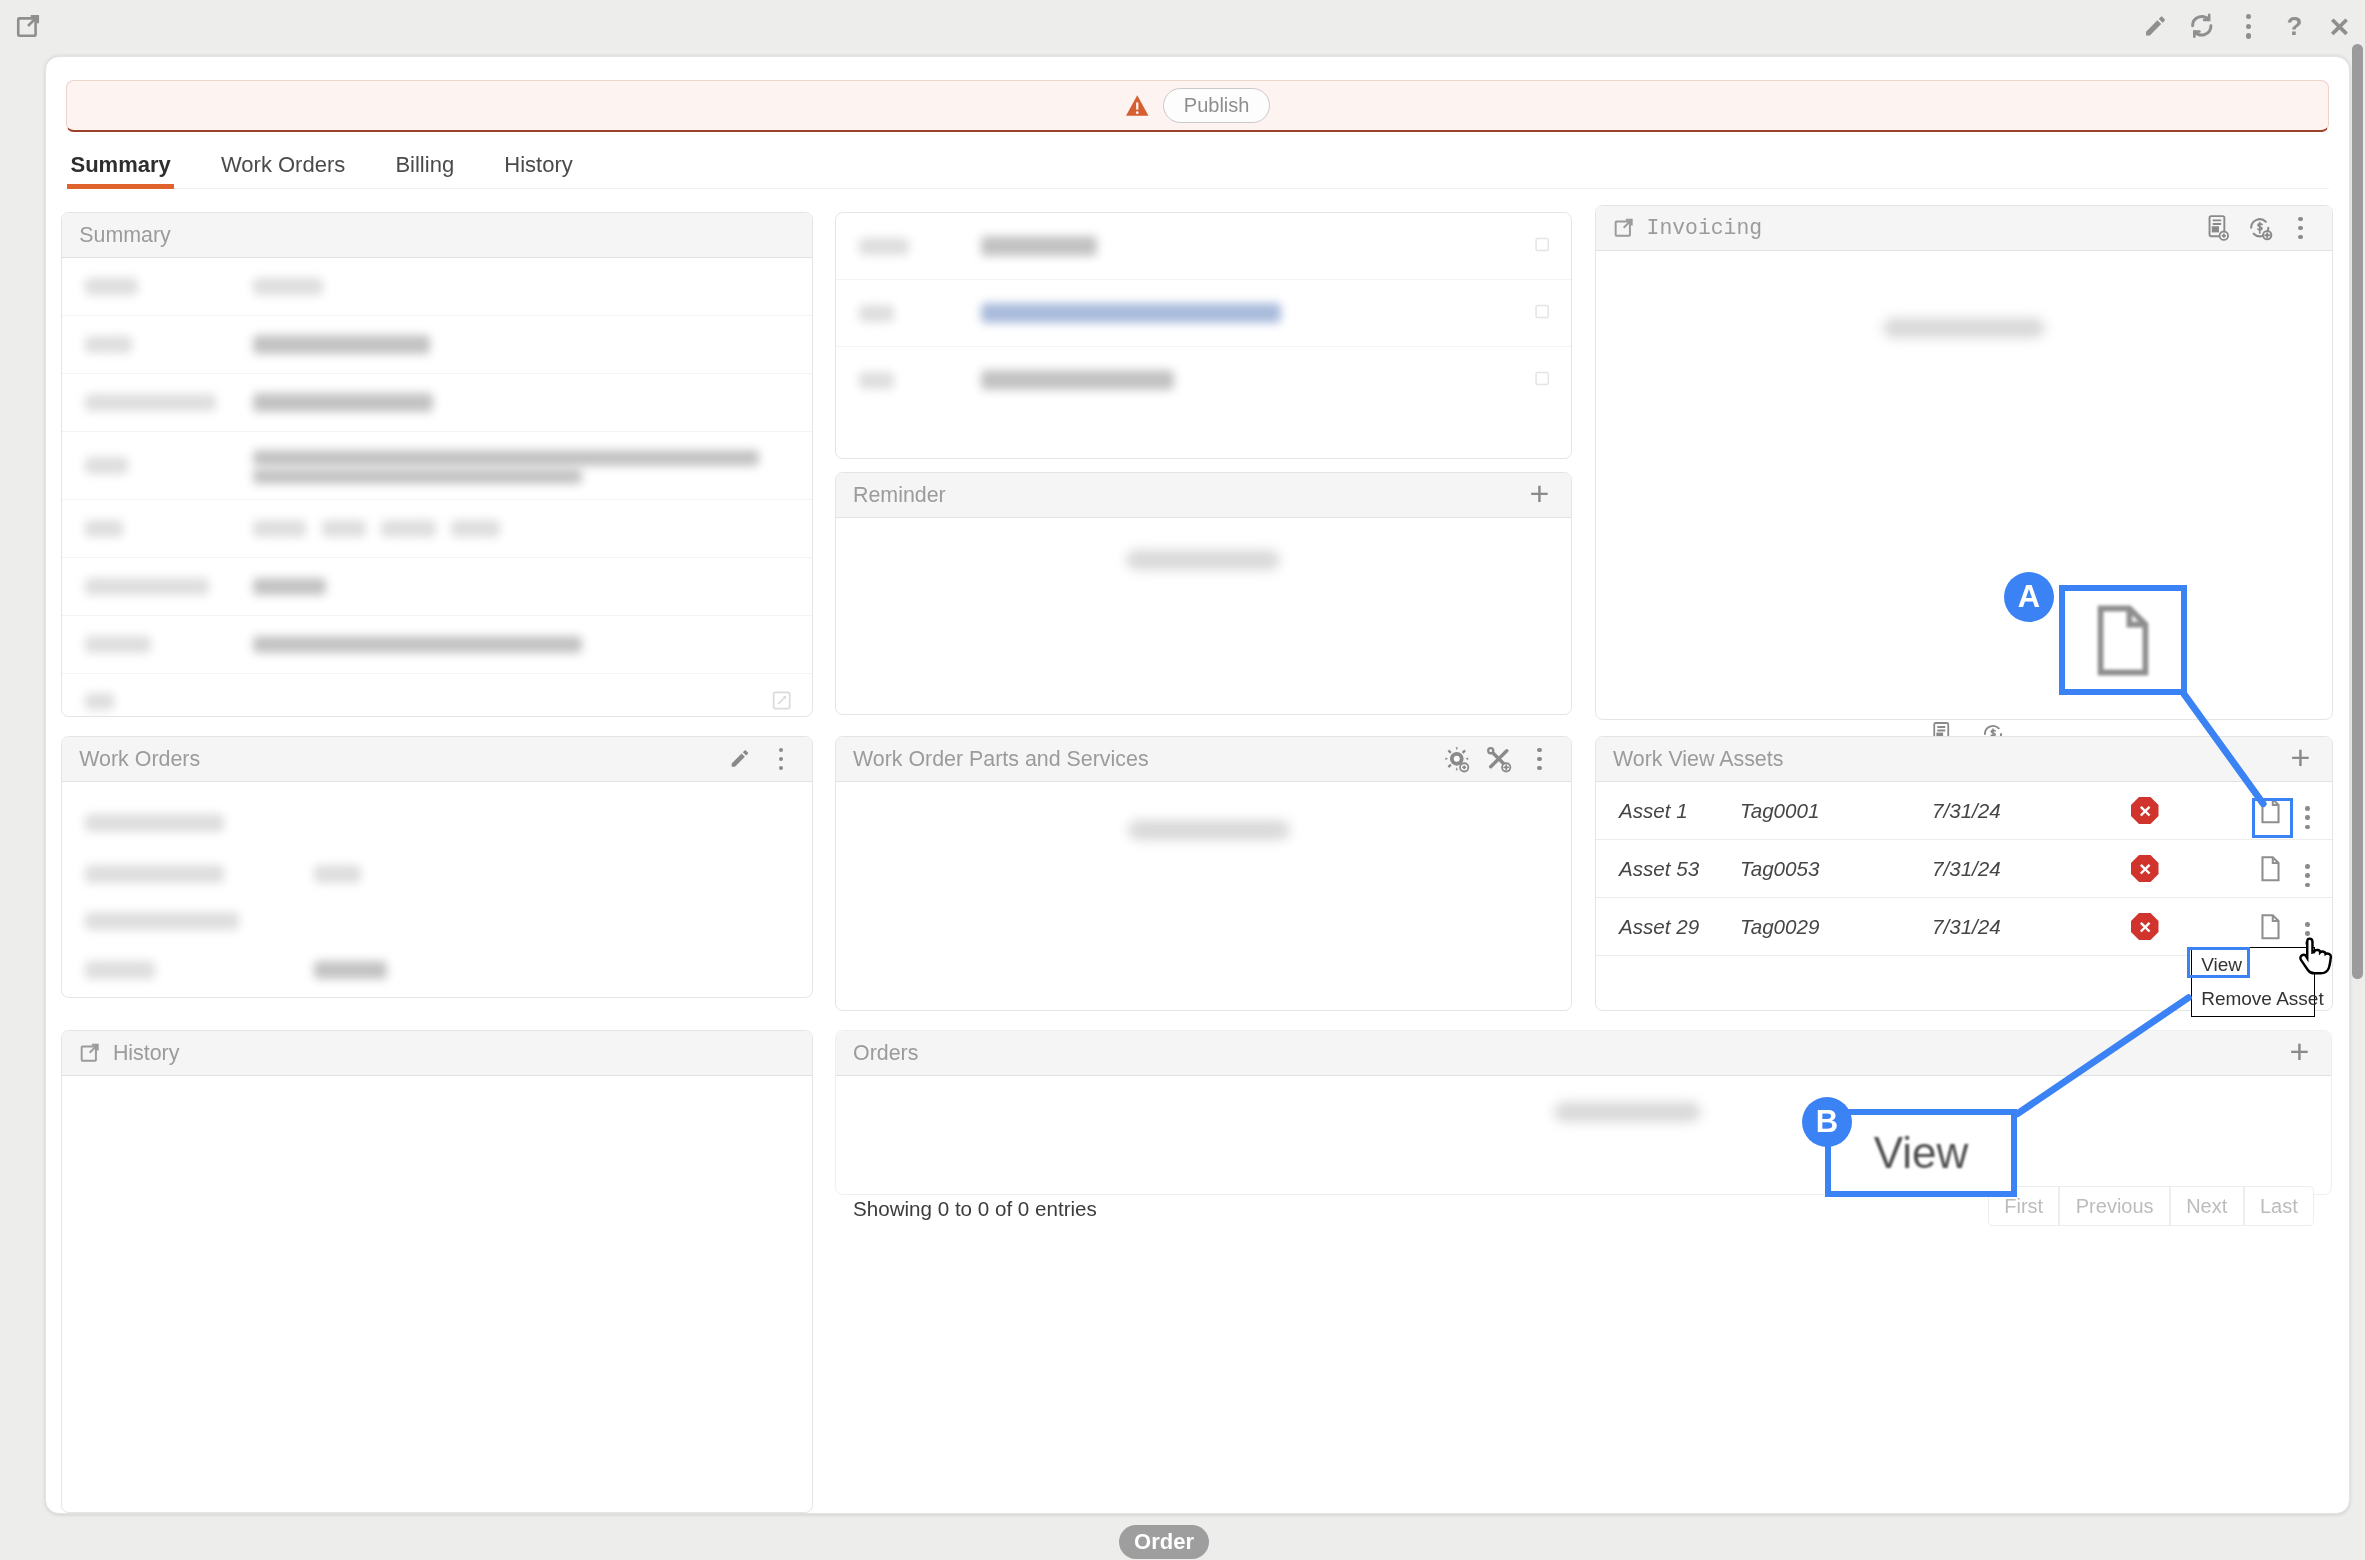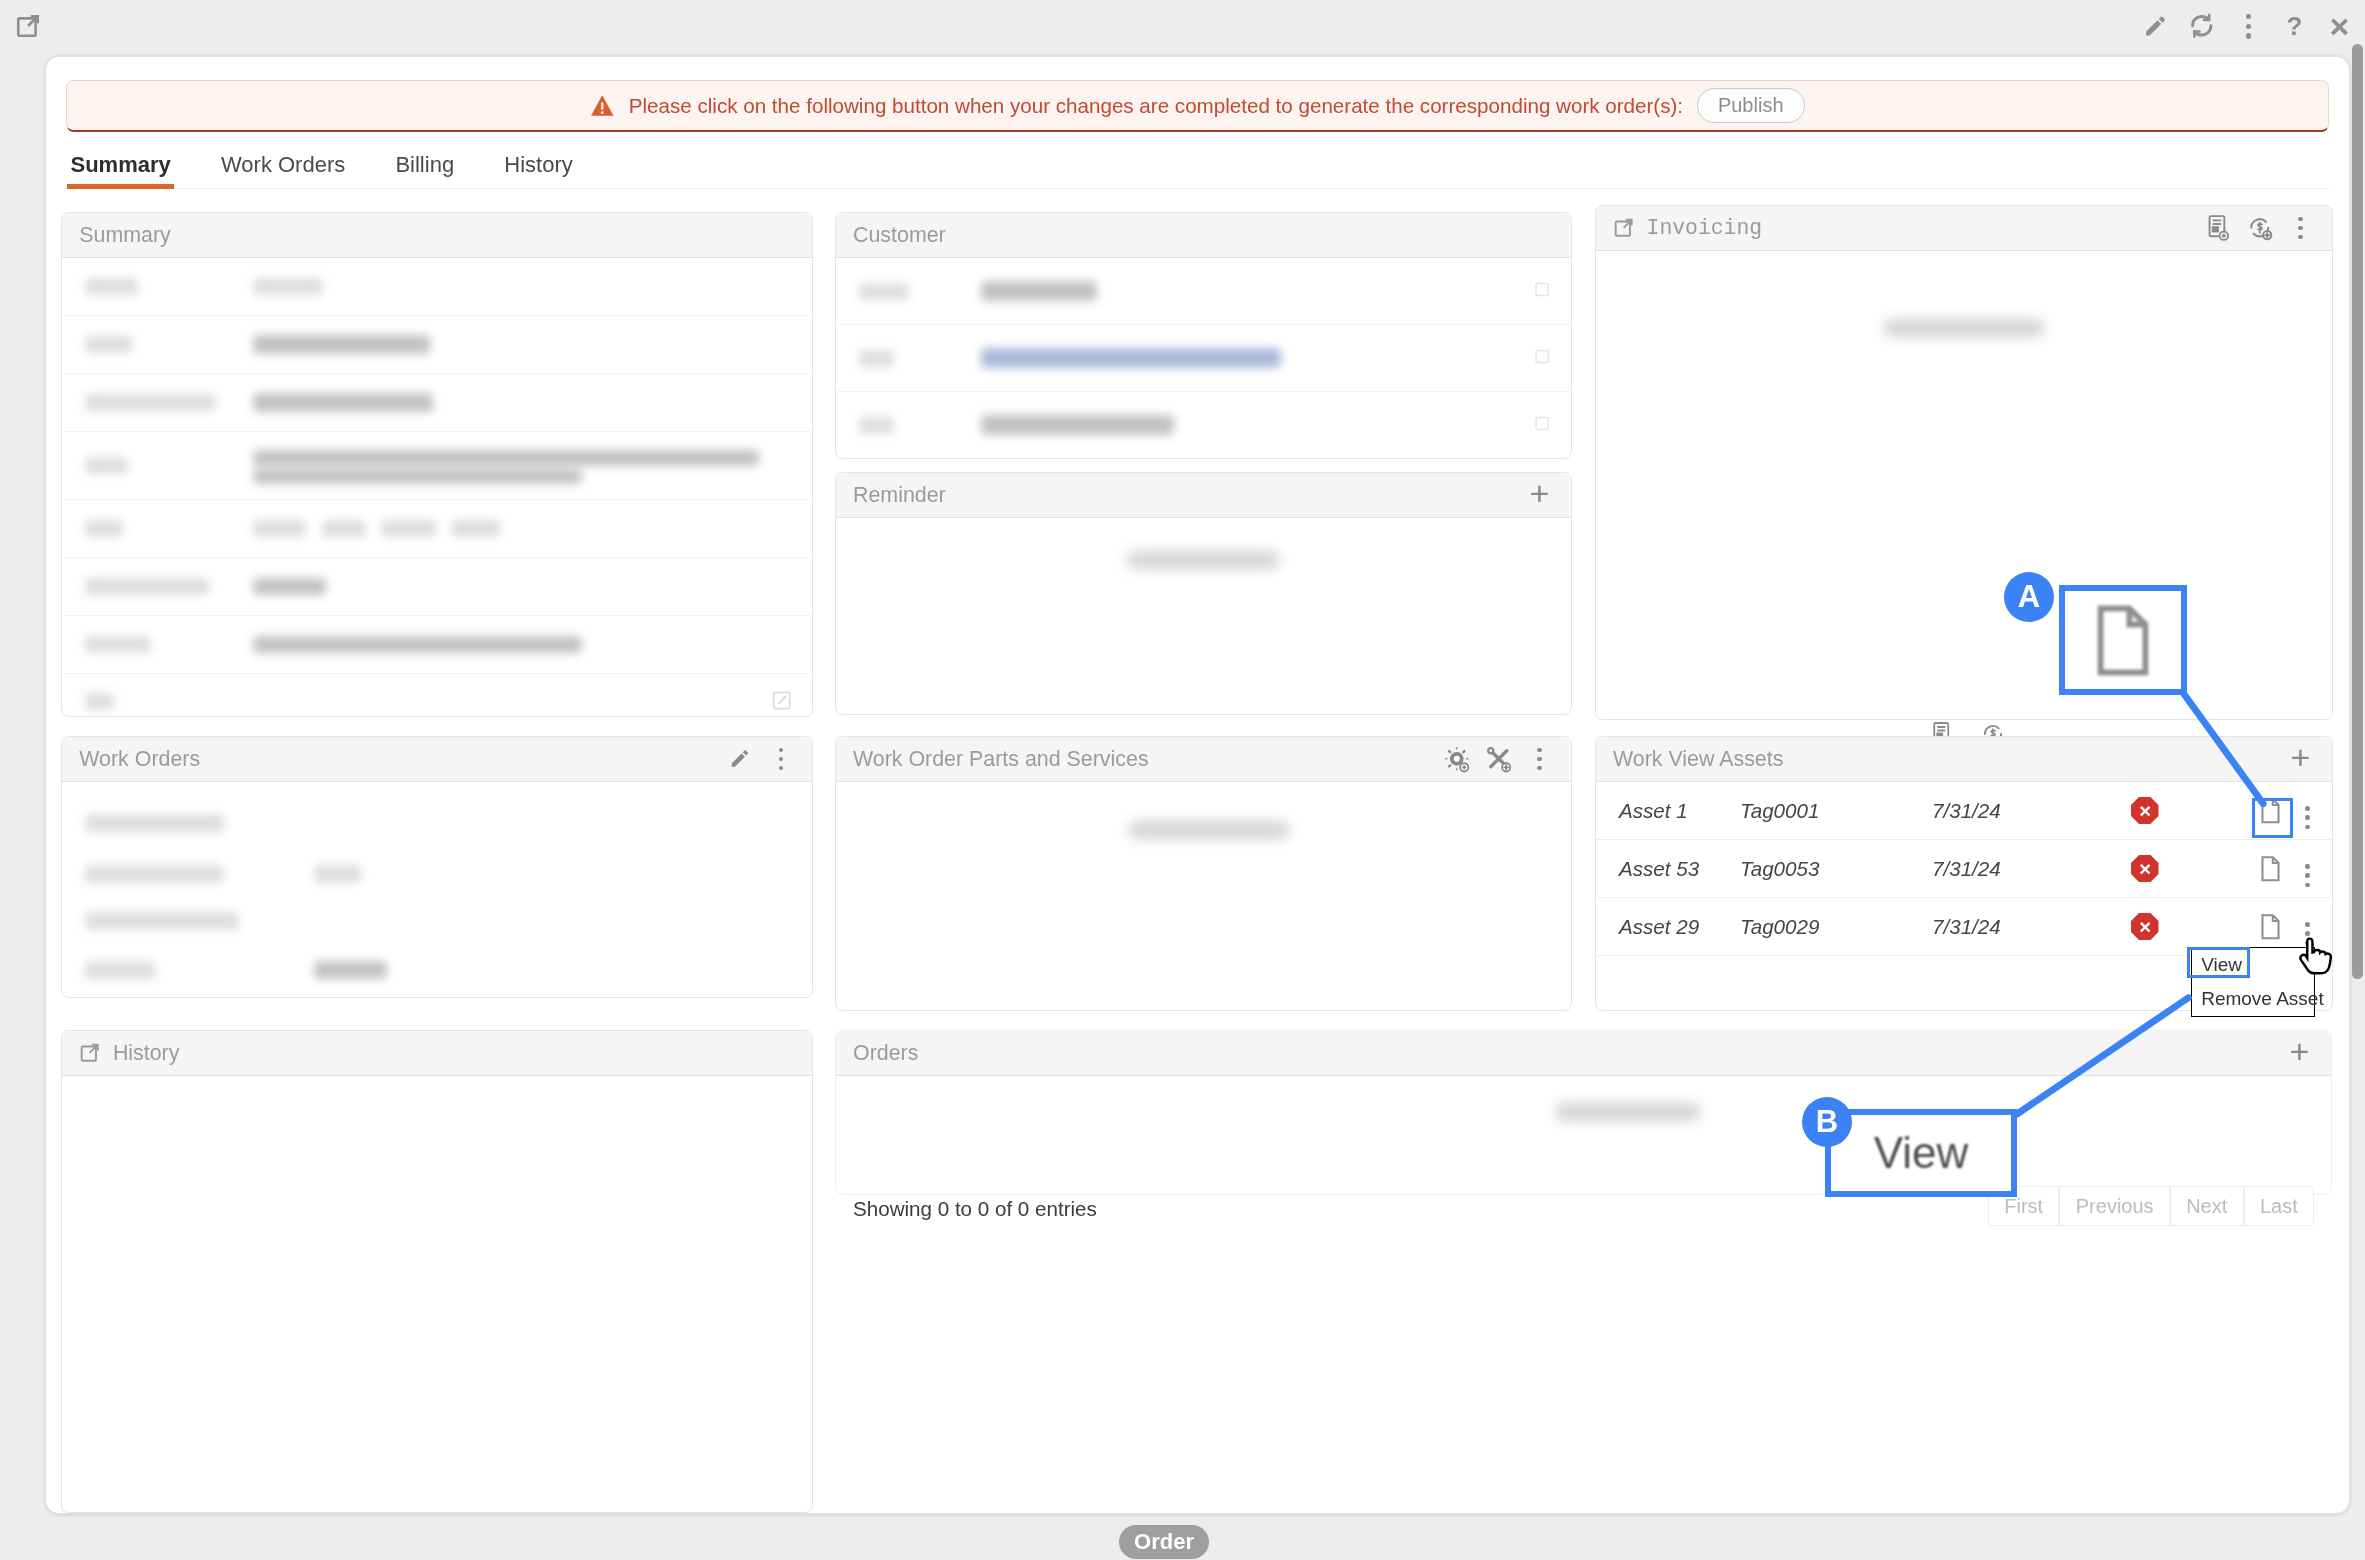--- a/index.html
+++ b/index.html
@@ -124,21 +124,20 @@
   </div>
 
   <div class="card">
 
     <div class="banner">
       <svg width="24.5" height="23" viewBox="0 0 24 22">
           <path d="M12 1 23 21H1z" fill="#d65f31"></path>
           <rect x="10.9" y="8" width="2.2" height="7" fill="#fdf3f1"></rect>
           <circle cx="12" cy="18" r="1.4" fill="#fdf3f1"></circle>
         </svg>
-      <span class="banner-text">Please click on the following button when your changes are completed to generate the corresponding work order(s):</span>
       <button class="banner-btn">Publish</button>
     </div>
 
     <div class="tabs">
       <div class="tab active">Summary</div>
       <div class="tab">Work Orders</div>
       <div class="tab">Billing</div>
       <div class="tab">History</div>
     </div>
 
@@ -185,23 +184,20 @@
             <span class="lab"><span class="bb" style="width:29px;height:17px;"></span></span>
           <span class="faint-ic"><svg width="21.4" height="21.4" viewBox="0 0 24 24" fill="none" stroke="#9a9a9a" stroke-width="2">
                 <rect x="3" y="3" width="18" height="18" rx="2"></rect>
                 <path d="M8 16l8-8M14 8h2v2"></path>
               </svg></span>
         </div>
       </div>
     </div>
 
     <div class="panel" style="left:789px;top:155px;width:735px;height:245px;">
-      <div class="panel-h">
-        <span class="panel-title">Customer</span>
-      </div>
       <div>
         <div class="srow" style="height:66px;">
             <span class="lab" style="width:122px;"><span class="bb" style="width:50px;height:17px;"></span></span>
             <span class="bb dark" style="width:116px;height:20px;"></span>
           <span class="faint-ic"><svg width="18.3" height="18.3" viewBox="0 0 24 24" fill="none" stroke="#b5b5b5" stroke-width="2">
                 <rect x="4" y="4" width="16" height="16" rx="2"></rect>
               </svg></span>
           </div>
         <div class="srow" style="height:66px;">
             <span class="lab" style="width:122px;"><span class="bb" style="width:35px;height:17px;"></span></span>

